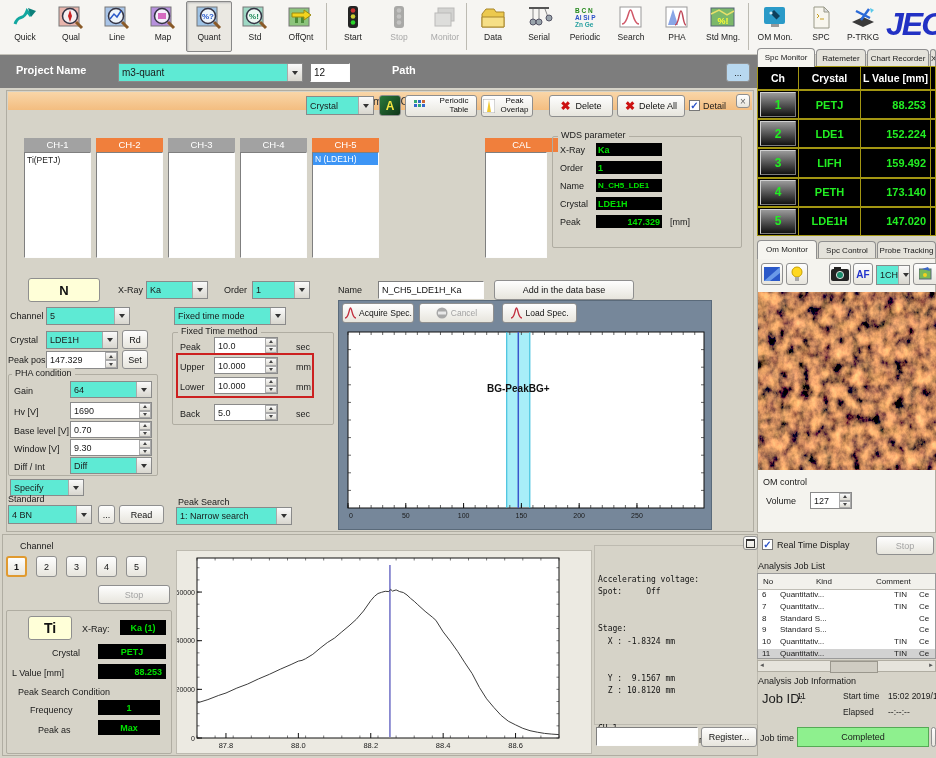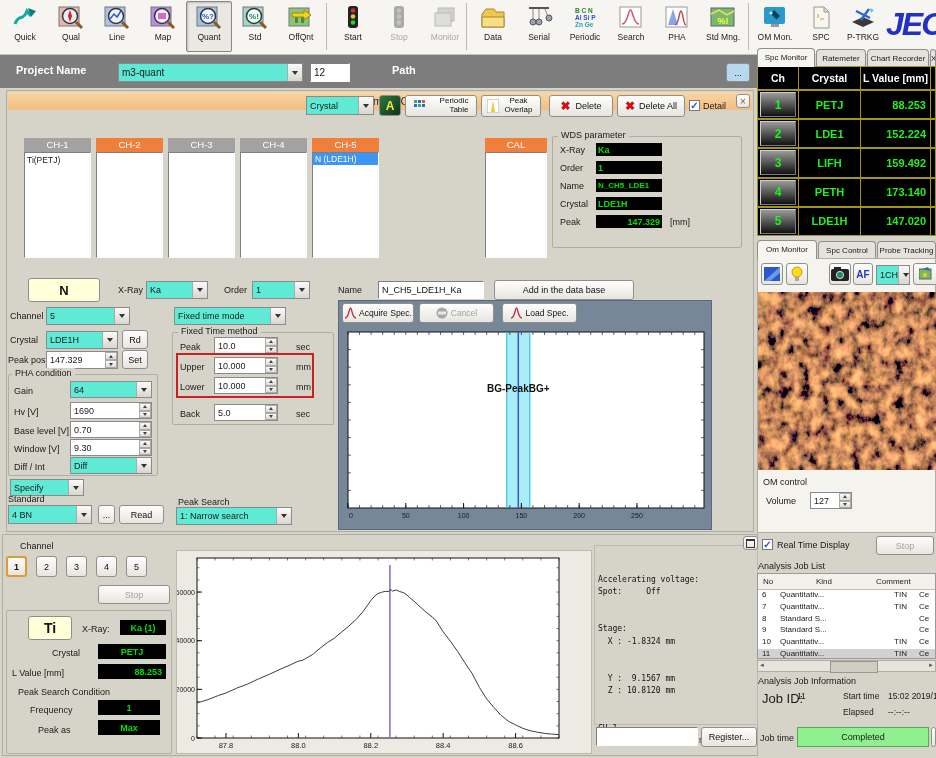--- a/index.html
+++ b/index.html
@@ -289,21 +289,21 @@
           <rect x="0" y="0" width="3" height="3" fill="#3a7"></rect>
           <rect x="4" y="0" width="3" height="3" fill="#36c"></rect>
           <rect x="8" y="0" width="3" height="3" fill="#c63"></rect>
           <rect x="0" y="4" width="3" height="3" fill="#36c"></rect>
           <rect x="4" y="4" width="3" height="3" fill="#3a7"></rect>
           <rect x="8" y="4" width="3" height="3" fill="#36c"></rect>
         </svg>
       </span>
     <span style="margin-left:3px;width:40px;white-space:normal;text-align:right;">Periodic Table</span>
   </div>
-  <div class="r btn" style="left:481px;top:95px;width:60px;height:22px;font-size:8px;line-height:1.1;">
+  <div class="r btn" style="left:481px;top:95px;width:52px;height:22px;font-size:8px;line-height:1.1;">
     <span>
         <svg width="12" height="14" viewBox="0 0 12 14">
           <rect x="0" y="0" width="12" height="14" fill="#fff" stroke="#aaa"></rect>
           <path d="M4 13 L6 1 L8 13z" fill="#f0c830"></path>
         </svg>
       </span>
     <span style="margin-left:3px;width:34px;white-space:normal;text-align:center;">Peak Overlap</span>
   </div>
   <div class="r btn" style="left:549px;top:95px;width:64px;height:22px;">
     <span style="color:#cc1111;font-size:12px;font-weight:bold;">✖</span>
@@ -323,21 +323,21 @@
   <div class="r chh or" style="left:312px;top:138px;width:67px;"><span>CH-5</span></div>
   <div class="r sunk" style="left:24px;top:152px;width:67px;height:106px;">
     <div style="font-size:8.5px;padding:2px;">Ti(PETJ)</div>
   </div>
   <div class="r sunk" style="left:96px;top:152px;width:67px;height:106px;"></div>
   <div class="r sunk" style="left:168px;top:152px;width:67px;height:106px;"></div>
   <div class="r sunk" style="left:240px;top:152px;width:67px;height:106px;"></div>
   <div class="r sunk" style="left:312px;top:152px;width:67px;height:106px;">
     <div style="font-size:8.5px;padding:1px 2px;background:#3d95f5;color:#fff;">N (LDE1H)</div>
   </div>
-  <div class="r chh or" style="left:485px;top:138px;width:62px;"><span>CAL</span></div>
+  <div class="r chh or" style="left:485px;top:138px;width:73px;"><span>CAL</span></div>
   <div class="r sunk" style="left:485px;top:152px;width:62px;height:106px;"></div>
 
   <div class="r grp" style="left:552px;top:136px;width:190px;height:112px;"></div>
   <span class="r gt" style="left:558px;top:130px;">WDS parameter</span>
   <span class="r lbl" style="left:560px;top:145px;">X-Ray</span>
   <div class="r lcd" style="left:596px;top:143px;width:66px;height:13px;justify-content:flex-start;padding-left:2px;">
       <span>Ka</span>
     </div>
   <span class="r lbl" style="left:560px;top:163px;">Order</span>
   <div class="r lcd" style="left:596px;top:161px;width:66px;height:13px;justify-content:flex-start;padding-left:2px;">

